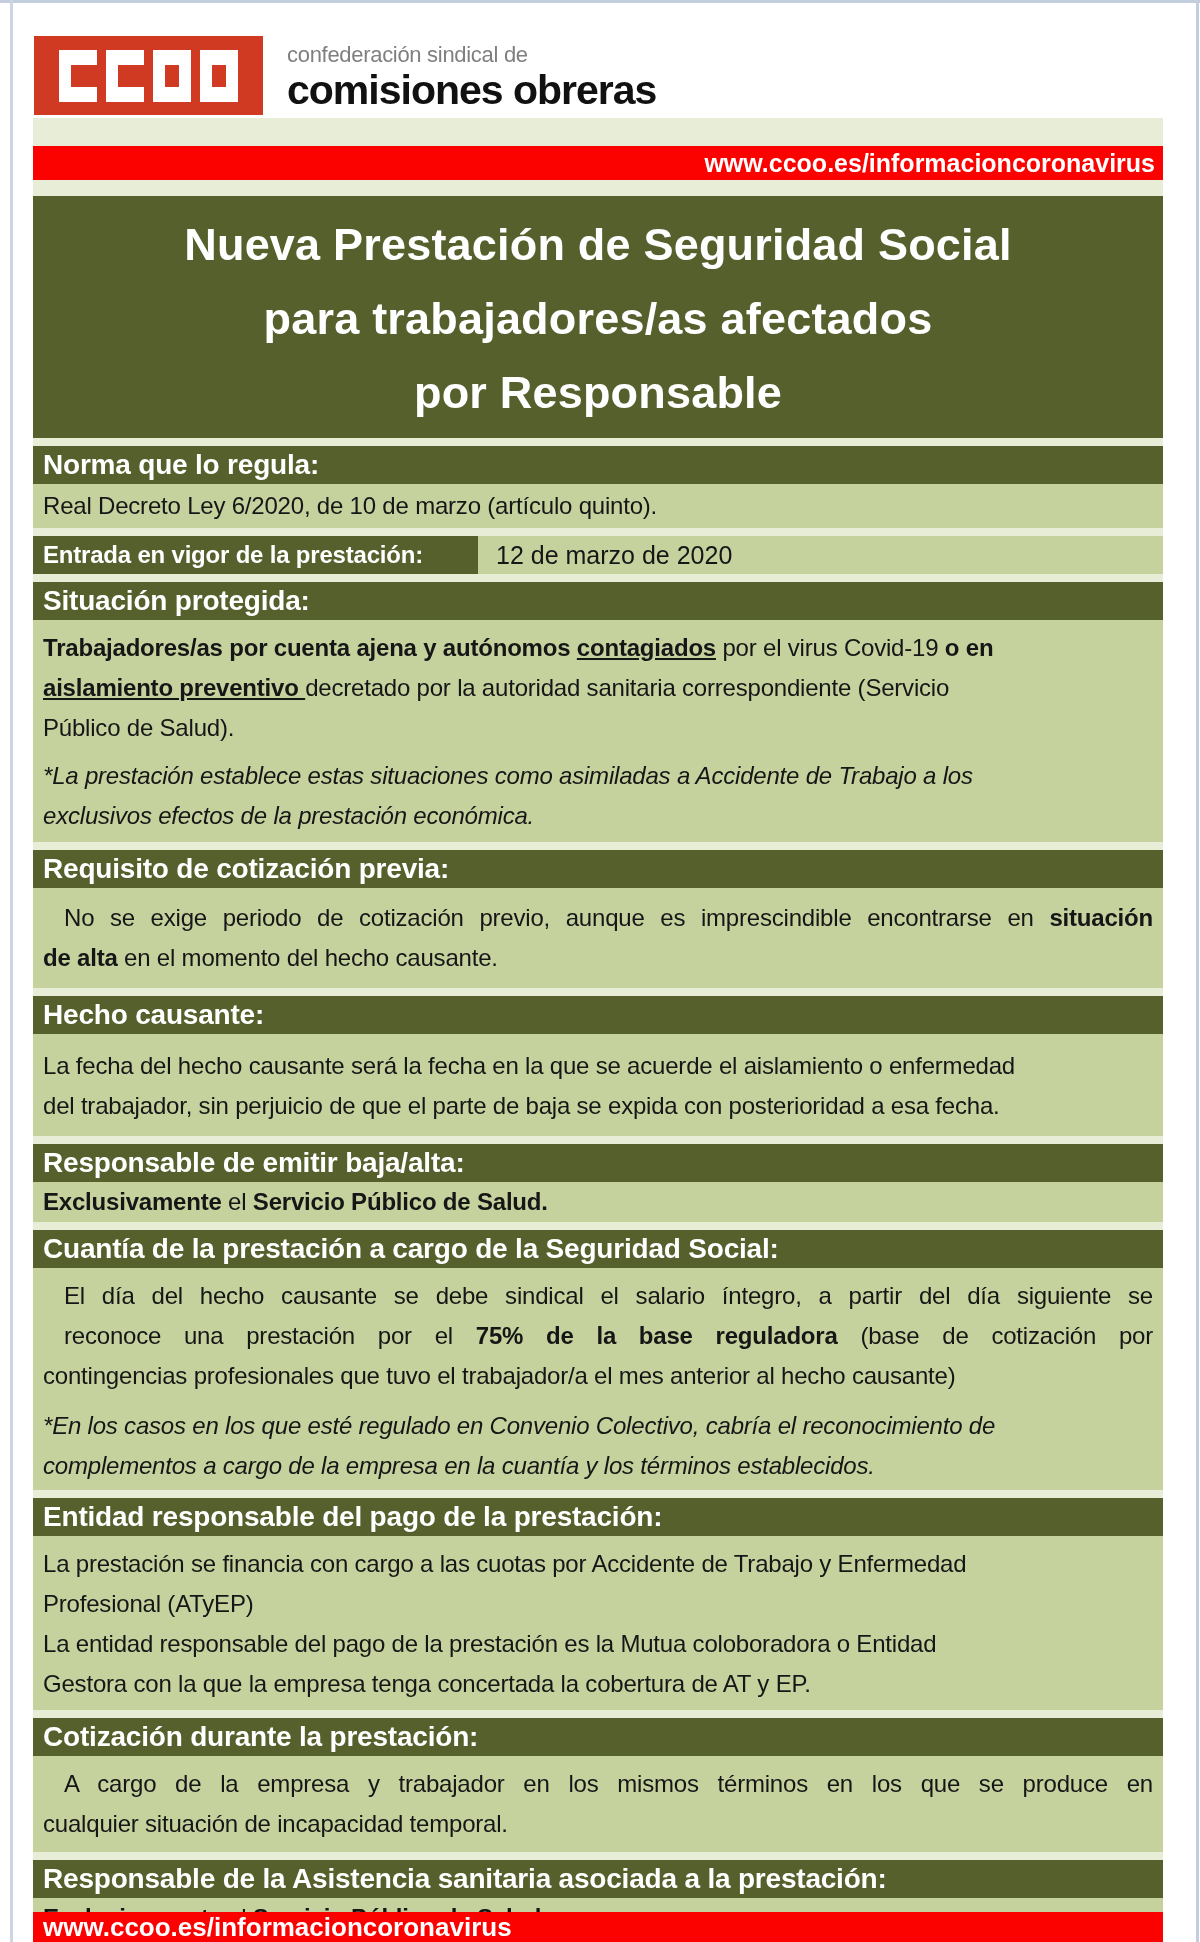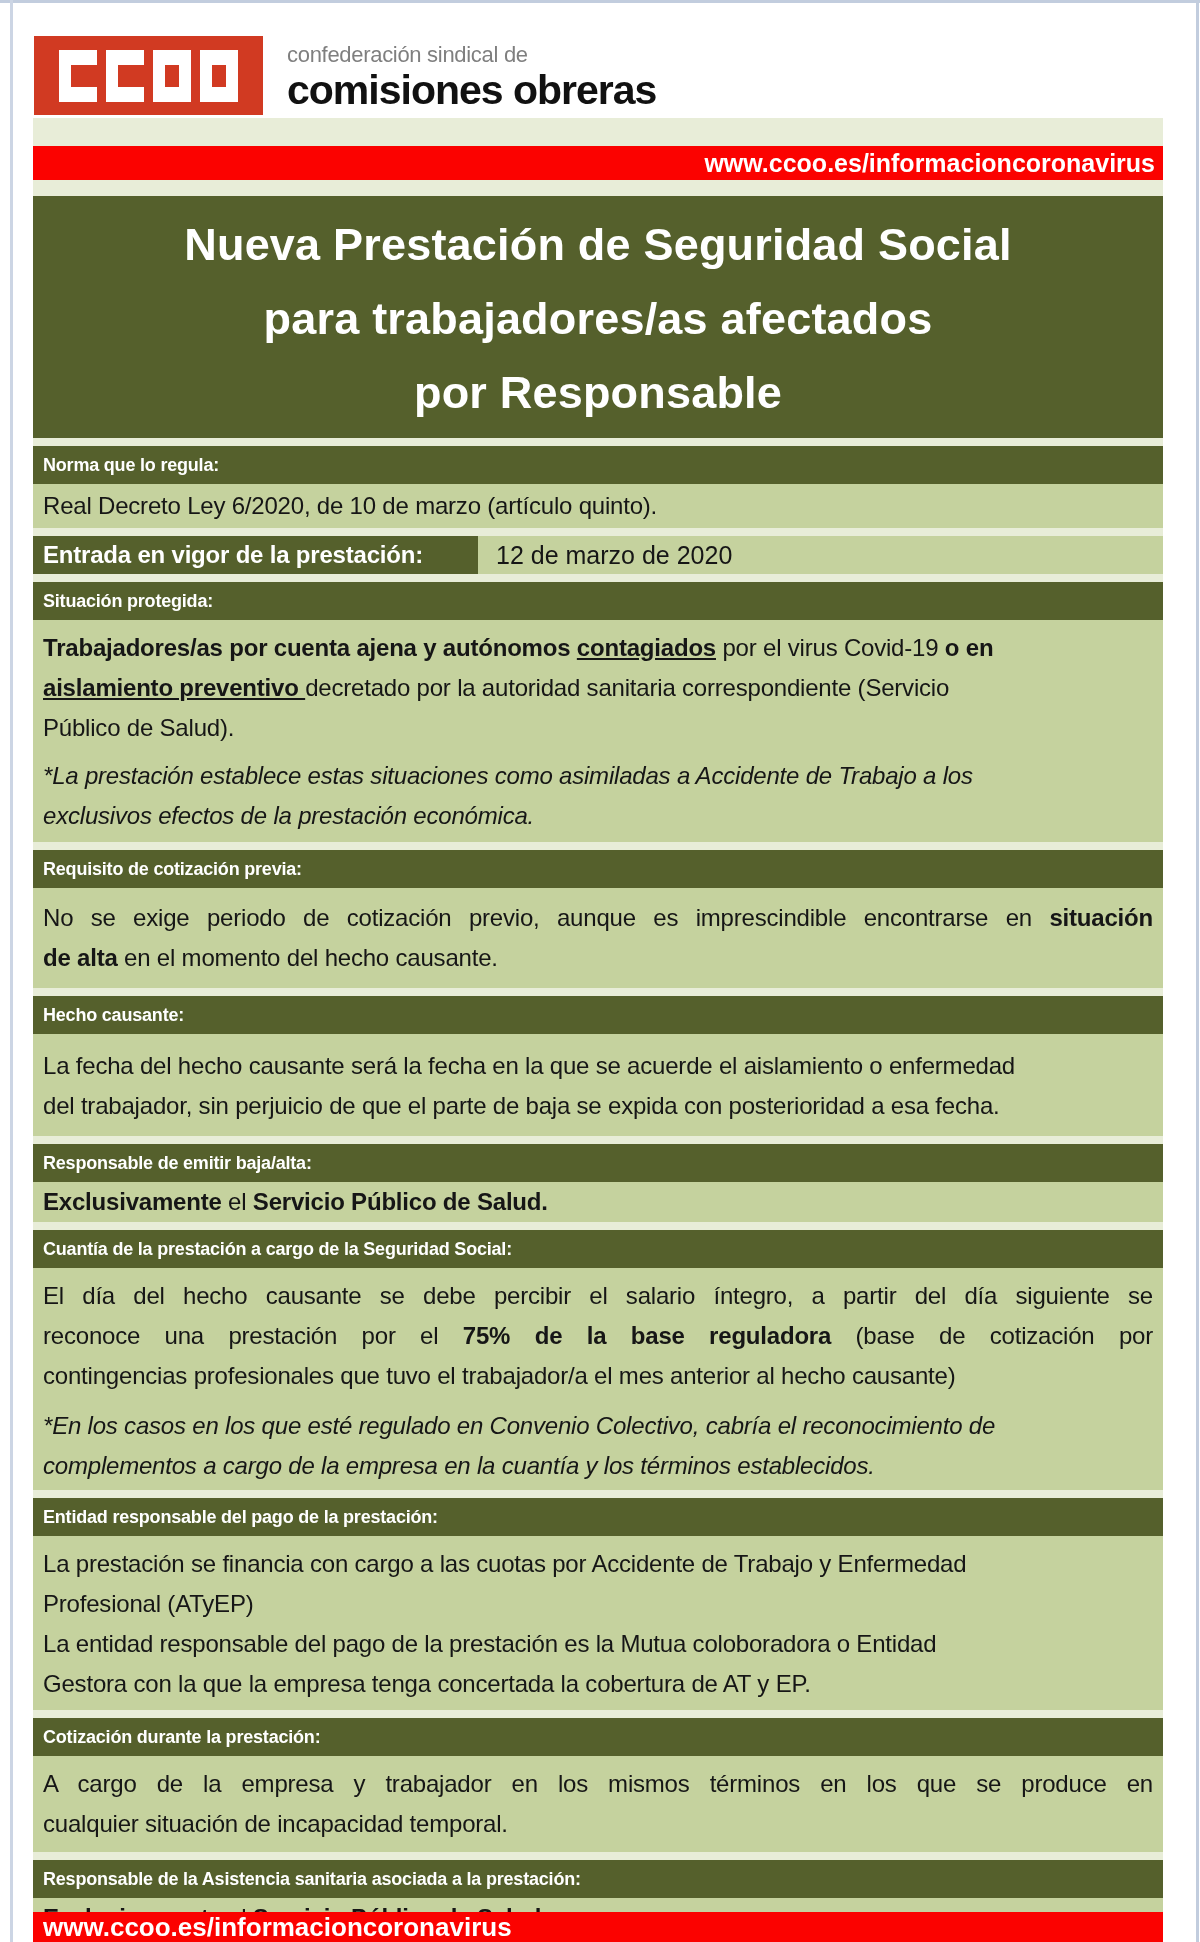--- a/index.html
+++ b/index.html
@@ -19,24 +19,24 @@
   .tag-big{font-size:41px;color:#111111;font-weight:bold;line-height:44px;letter-spacing:-1px;}
 
   
   .col{position:absolute;left:33px;top:118px;width:1130px;height:1824px;background:#e8edd8;}
   .redbar{height:34px;background:#fb0200;color:#ffffff;font-weight:bold;font-size:25px;line-height:34px;margin-top:28px;}
   .redbar.top{text-align:right;padding-right:8px;box-sizing:border-box;}
   .redbar.bottom{position:absolute;left:0;bottom:0;width:1130px;height:30px;line-height:30px;text-align:left;padding-left:10px;box-sizing:border-box;font-size:26px;}
   .sp8{height:8px;} .sp16{height:16px;}
   .title-block{height:242px;background:#55602c;color:#ffffff;text-align:center;box-sizing:border-box;padding-top:12px;}
   .title-block .tline{font-size:45px;font-weight:bold;line-height:74px;letter-spacing:0.2px;}
-  .hbar{height:38px;background:#55602c;color:#ffffff;font-weight:bold;font-size:18px;line-height:38px;padding-left:10px;box-sizing:border-box;letter-spacing:-0.2px;}
+  .hbar{height:38px;background:#55602c;color:#ffffff;font-weight:bold;font-size:28px;line-height:38px;padding-left:10px;box-sizing:border-box;letter-spacing:-0.2px;}
   .bod{background:#c5d29e;color:#161616;font-size:24px;padding-left:10px;padding-right:10px;letter-spacing:-0.2px;}
   .tl{line-height:40px;}
-  .jl{text-align:justify;text-align-last:justify;}
+  .jl{text-align:justify;text-align-last:justify;margin-left:21px;}
   .fb{font-weight:bold;} .fi{font-style:italic;} .fu{text-decoration:underline;}
   .p2gap{height:8px;}
   .p2gap10{height:10px;}
 
   .pad-norma{padding-top:2px;padding-bottom:2px;}
   .pad-sit{padding-top:8px;padding-bottom:6px;}
   .pad-req{padding-top:10px;padding-bottom:10px;}
   .pad-hecho{padding-top:12px;padding-bottom:10px;}
   .pad-none{padding-top:0;padding-bottom:0;}
   .pad-cuantia{padding-top:8px;padding-bottom:4px;}
@@ -120,21 +120,21 @@
 
   <div class="hbar">Responsable de emitir baja/alta:</div>
   <div class="bod pad-none">
       <div class="tl"><span class="fb">Exclusivamente</span><span class=""> el </span><span class="fb">Servicio Público de Salud.</span></div>
     </div>
   <div class="sp8"></div>
 
   <div class="hbar">Cuantía de la prestación a cargo de la Seguridad Social:</div>
   <div class="bod pad-cuantia">
     <div>
-        <div class="tl jl"><span class="">El día del hecho causante se debe percibir el salario íntegro, a partir del día siguiente se</span></div>
+        <div class="tl jl"><span class="">El día del hecho causante se debe sindical el salario íntegro, a partir del día siguiente se</span></div>
         <div class="tl jl"><span class="">reconoce una prestación por el </span><span class="fb">75% de la base reguladora</span><span class=""> (base de cotización por</span></div>
         <div class="tl"><span class="">contingencias profesionales que tuvo el trabajador/a el mes anterior al hecho causante)</span></div>
       </div>
     <div class="p2gap10"></div>
     <div>
         <div class="tl"><span class="fi">*En los casos en los que esté regulado en Convenio Colectivo, cabría el reconocimiento de</span></div>
         <div class="tl"><span class="fi">complementos a cargo de la empresa en la cuantía y los términos establecidos.</span></div>
       </div>
   </div>
   <div class="sp8"></div>

